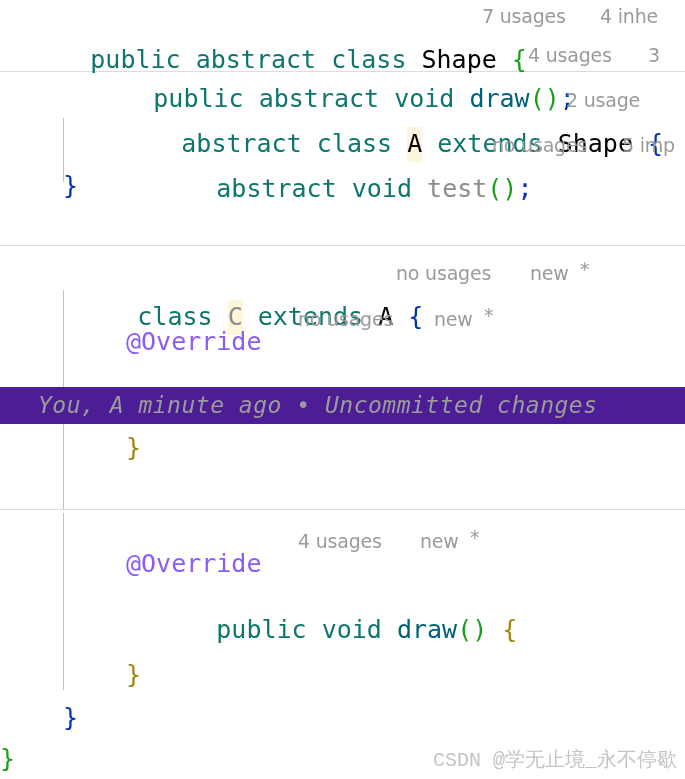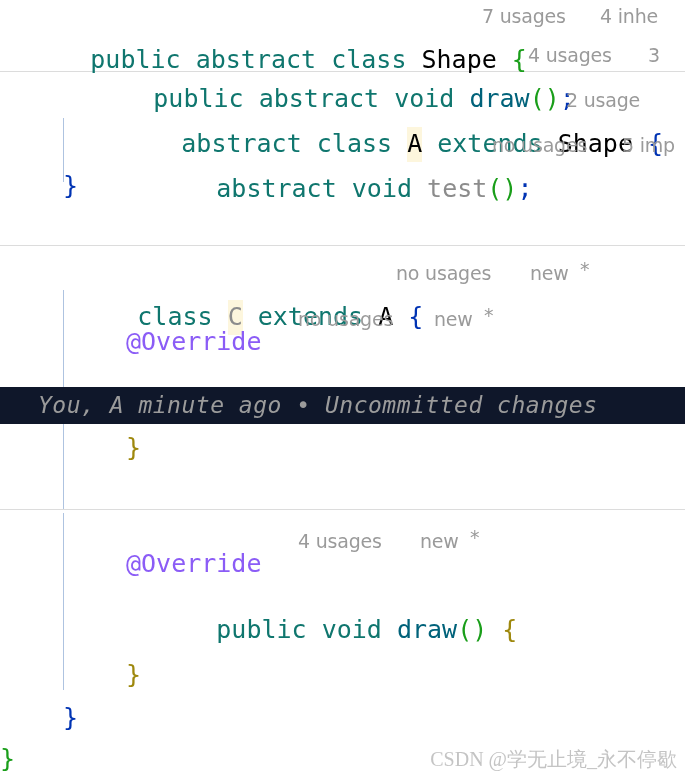--- a/index.html
+++ b/index.html
@@ -82,42 +82,42 @@
     height: 1px;
     background: #DCDCDC;
   }
 
   
   .blame {
     position: absolute;
     left: 0;
     width: 685px;
     height: 37px;
-    background: #0f172a;
+    background: #4c1d95;
   }
   .blame-text {
     position: absolute;
     left: 38px;
     top: 0;
     height: 37px;
     line-height: 37px;
     white-space: pre;
     font-family: "DejaVu Sans Mono", "Liberation Mono", monospace;
     font-style: italic;
     font-size: 23px;
     color: #9B9B9B;
     letter-spacing: 0.5px;
   }
 
   
   .watermark {
     position: absolute;
     right: 8px;
     bottom: 6px;
-    font-family: Liberation Serif, serif;
+    font-family: Liberation Mono, monospace;
     font-size: 20px;
     color: #C4C4C4;
     white-space: pre;
   }
 </style>
 </head>
 <body>
 
 <div id="editor">
 

